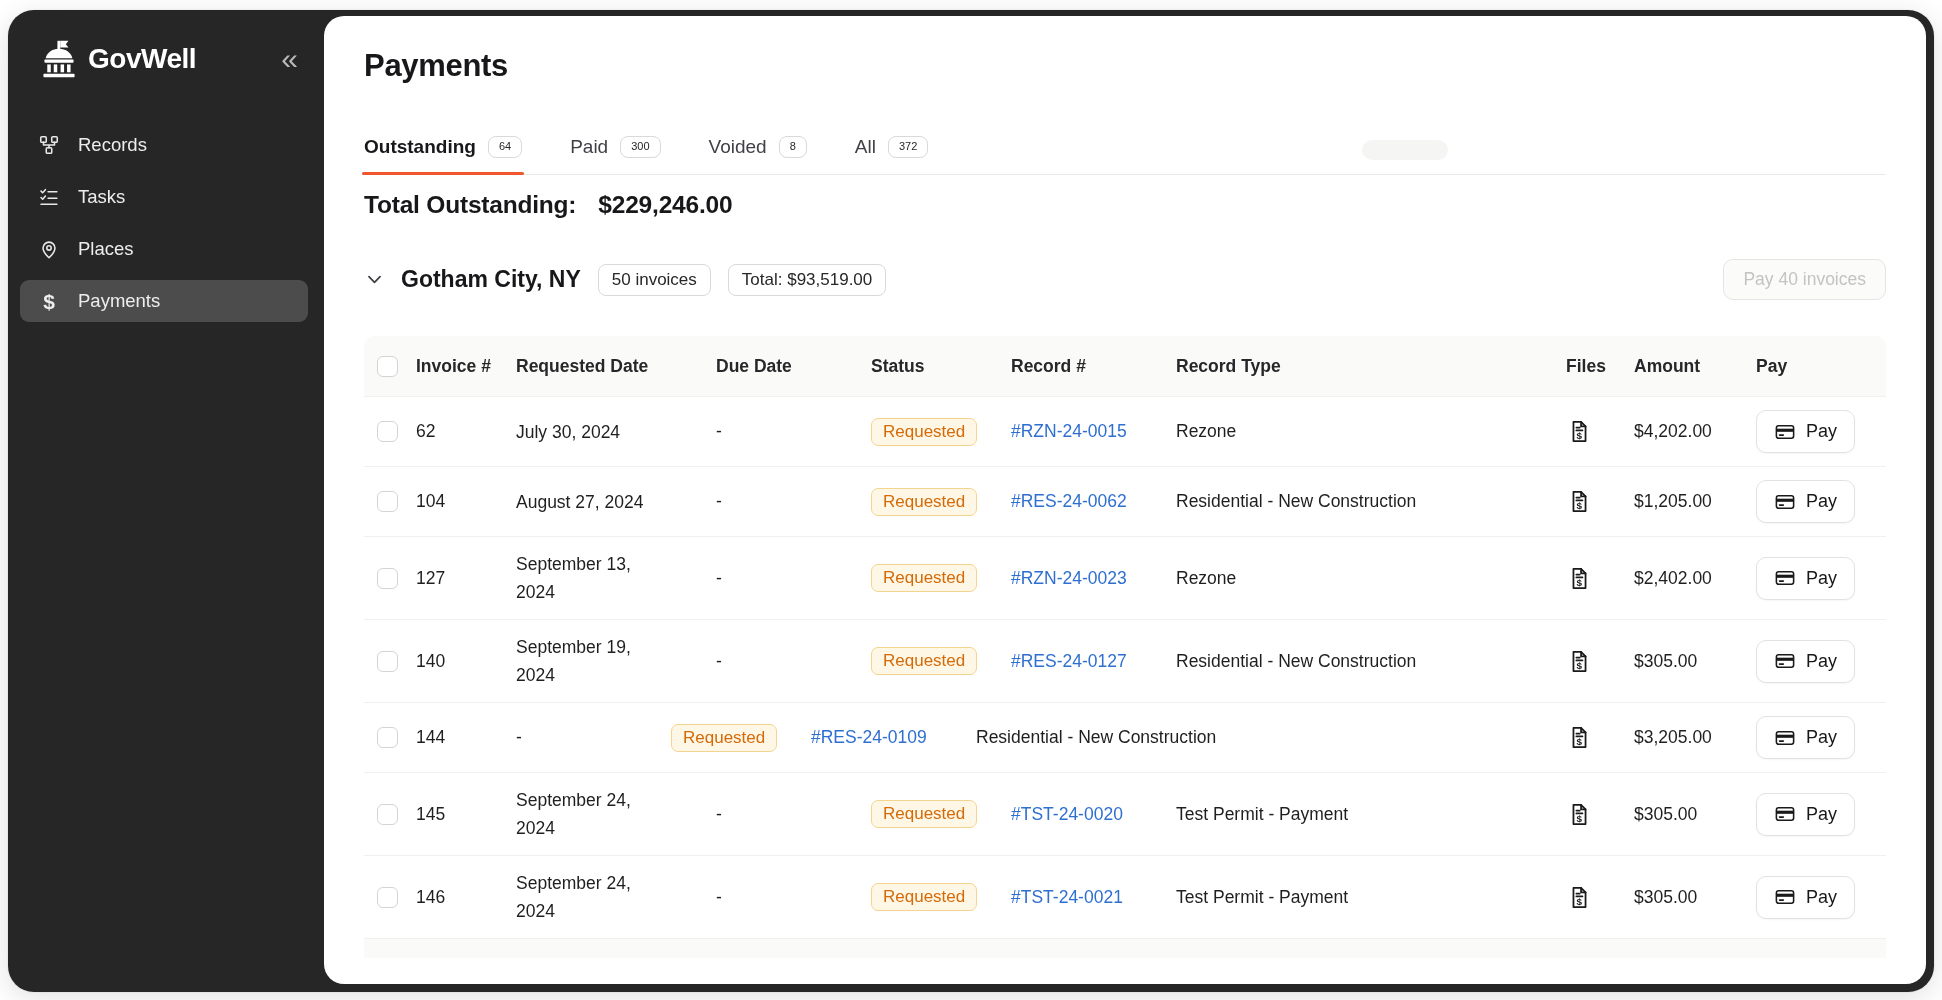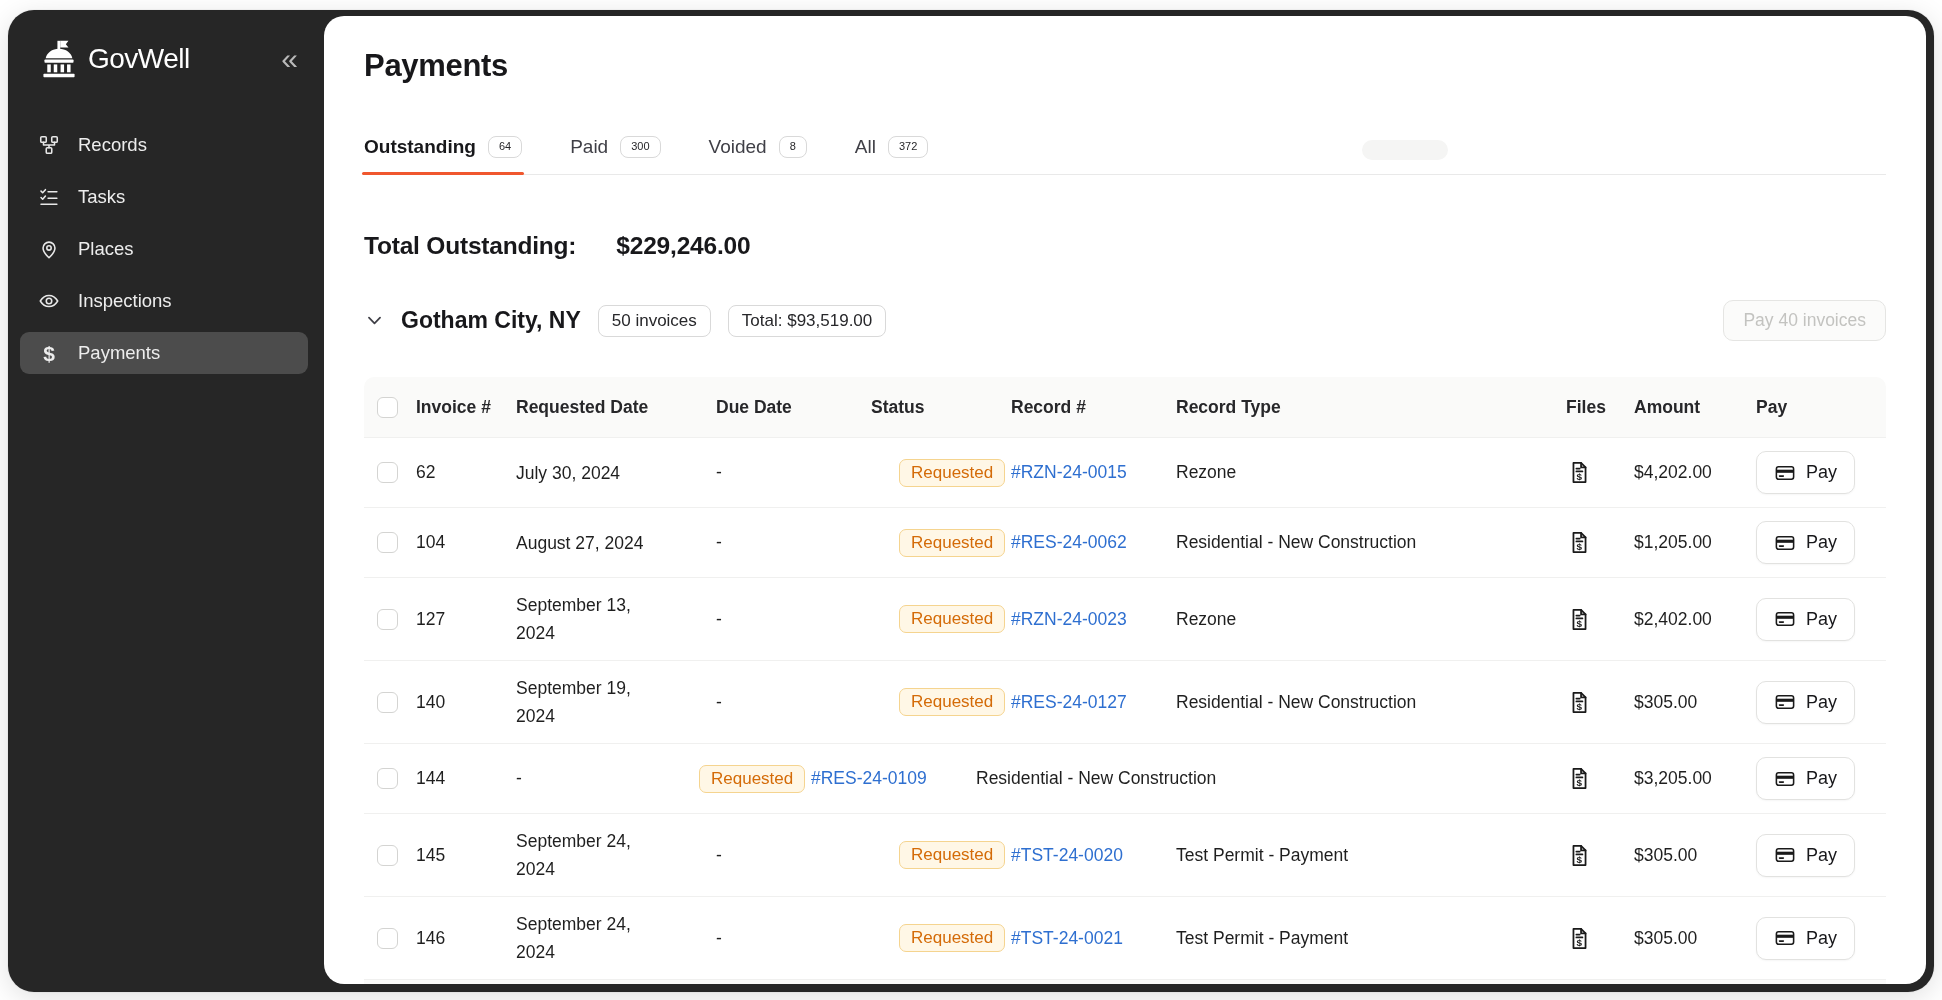--- a/index.html
+++ b/index.html
@@ -13,21 +13,21 @@
   }
   .window {
     position:absolute; left:8px; top:10px; width:1926px; height:982px;
     background:var(--sidebar-bg,#262626); border-radius:26px;
     box-shadow:0 6px 28px rgba(0,0,0,.12), 0 0 0 1px rgba(0,0,0,.03);
   }
   
   .sidebar { position:absolute; left:0; top:0; bottom:0; width:316px; color:#ededed; }
   .logo-row { display:flex; align-items:center; padding:28px 24px 0 30px; }
   .logo-icon { width:42px; height:42px; display:flex; align-items:center; justify-content:center; }
-  .brand-name { font-size:28px; font-weight:400; letter-spacing:-0.5px; margin-left:8px; color:#ffffff; }
+  .brand-name { font-size:28px; font-weight:700; letter-spacing:-0.5px; margin-left:8px; color:#ffffff; }
   .collapse-btn { margin-left:auto; color:#b9b9b9; font-size:30px; line-height:1; cursor:pointer; padding:0 2px; user-select:none; }
   .nav { margin-top:44px; padding:0 16px 0 12px; display:flex; flex-direction:column; gap:10px; }
   .nav-item {
     display:flex; align-items:center; gap:17px; padding:9px 14px 9px 17px;
     border-radius:9px; font-size:18.5px; color:#ededed; cursor:pointer;
   }
   .nav-item.active { background:var(--sidebar-active-bg,#4c4c4c); }
   .nav-icon { width:24px; height:24px; display:flex; align-items:center; justify-content:center; flex:0 0 24px; }
   .nav-icon svg { width:22px; height:22px; }
   .dollar-glyph { font-size:21px; font-weight:600; color:#ededed; line-height:1; }
@@ -45,21 +45,21 @@
   .tab.active::after {
     content:""; position:absolute; left:-2px; right:-2px; bottom:-1px; height:3px;
     background:var(--accent-orange,#f0572e); border-radius:2px;
   }
   .tab-count {
     border:1px solid #d9d9d9; border-radius:8px; padding:2px 10px;
     font-size:11px; font-weight:400; color:#27272a; background:#fff; line-height:1.4;
   }
   .ghost { position:absolute; right:438px; top:4px; width:86px; height:20px; border-radius:10px; background:#f5f5f4; }
 
-  .summary { margin-top:57px; display:flex; align-items:baseline; gap:40px; font-size:24.5px; font-weight:700; color:#18181b; letter-spacing:-0.2px; }
+  .summary { margin-top:16px; display:flex; align-items:baseline; gap:22px; font-size:24.5px; font-weight:700; color:#18181b; letter-spacing:-0.2px; }
 
   .group-row { margin-top:40px; display:flex; align-items:center; gap:17px; }
   .chev-down { width:20px; height:20px; display:flex; align-items:center; justify-content:center; cursor:pointer; }
   .group-name { font-size:23px; font-weight:700; color:#18181b; }
   .gpill { border:1px solid #d9d9d9; border-radius:8px; padding:5px 13px; font-size:17px; color:#27272a; background:#fff; }
   .pay-all {
     margin-left:auto; height:41px; padding:0 19px; border-radius:10px;
     border:1px solid #e5e5e3; background:#fbfbfa; color:#c3c3c0; font-size:17.5px;
     font-family:inherit; cursor:not-allowed;
   }
@@ -76,21 +76,21 @@
   .c-status { width:140px; }
   .c-record { width:165px; }
   .c-type   { flex:1; padding-right:20px; }
   .c-files  { width:72px; padding-left:4px; }
   .c-amount { width:122px; }
   .c-pay    { width:130px; }
 
   .checkbox { width:21px; height:21px; border:1.5px solid #d4d4d2; border-radius:6px; background:#fff; cursor:pointer; }
   .badge {
     background:var(--status-bg,#fff7e6); border:1px solid var(--status-border,#f5d48f);
-    color:var(--status-text,#d46b08); border-radius:7px; padding:3px 11px; font-size:17px; white-space:nowrap;margin-left:28px;
+    color:var(--status-text,#d46b08); border-radius:7px; padding:3px 11px; font-size:17px; white-space:nowrap;
   }
   .record-link { color:var(--link-blue,#2e6fd0); text-decoration:none; cursor:pointer; white-space:nowrap; }
   .file-btn { width:26px; height:26px; display:flex; align-items:center; justify-content:center; cursor:pointer; }
   .pay-btn {
     display:flex; align-items:center; gap:10px; height:43px; padding:0 17px;
     border-radius:10px; border:1px solid #e2e2e0; background:#fff; font-size:18px; color:#18181b;
     font-family:inherit; cursor:pointer; box-shadow:0 1px 2px rgba(0,0,0,.04);
   }
   .table-footer { height:20px; background:#fafaf9; border-top:1px solid #f0f0ef; }
 </style>
@@ -143,29 +143,20 @@
         <span>Tasks</span>
       </div>
       <div class="nav-item">
         <span class="nav-icon">
           <svg viewBox="0 0 24 24" fill="none" stroke="#e8e8e8" stroke-width="1.7" stroke-linecap="round" stroke-linejoin="round">
             <path d="M12 21.6c4.2-3.9 6.5-7.4 6.5-10.6A6.5 6.5 0 0 0 5.5 11c0 3.2 2.3 6.7 6.5 10.6z"></path>
             <circle cx="12" cy="10.8" r="2.4"></circle>
           </svg>
         </span>
         <span>Places</span>
-      </div>
-      <div class="nav-item">
-        <span class="nav-icon">
-          <svg viewBox="0 0 24 24" fill="none" stroke="#e8e8e8" stroke-width="1.7" stroke-linecap="round" stroke-linejoin="round">
-            <path d="M2.5 12S6.2 5.9 12 5.9 21.5 12 21.5 12 17.8 18.1 12 18.1 2.5 12 2.5 12z"></path>
-            <circle cx="12" cy="12" r="3"></circle>
-          </svg>
-        </span>
-        <span>Inspections</span>
       </div>
       <div class="nav-item active">
         <span class="nav-icon">
             <span class="dollar-glyph">$</span>
           </span>
         <span>Payments</span>
       </div>
     </div>
   </div>
 

